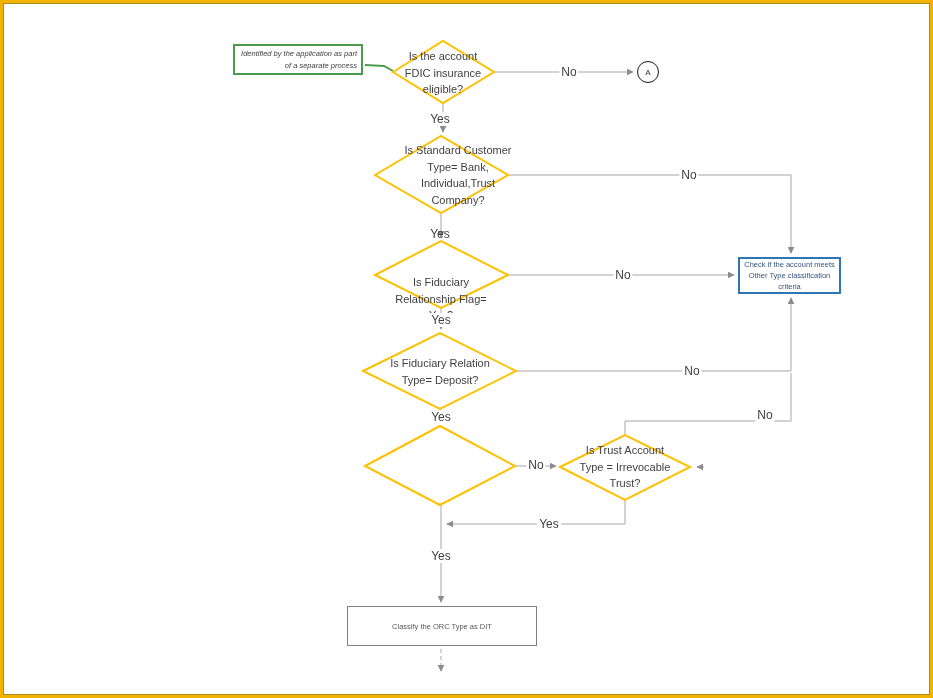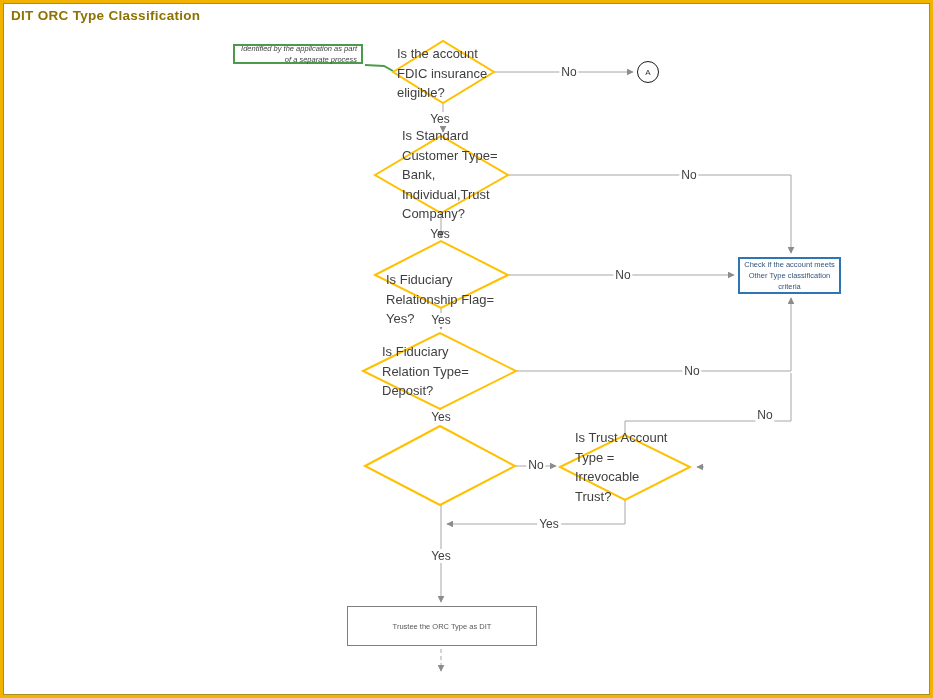--- a/index.html
+++ b/index.html
@@ -15,26 +15,26 @@
   }
   .title{
     position:absolute;left:8px;top:5px;
     font-size:13.5px;font-weight:bold;color:#8E7100;
     letter-spacing:.3px;
   }
   svg.canvas{position:absolute;left:0;top:0;}
   .node-text{
     position:absolute;
     transform:translate(-50%,-50%);
-    font-size:13px;line-height:1.5;
-    color:#3F3F3F;
+    font-size:11px;line-height:1.5;
+    color:#3F3F3F;text-align:center;
   }
   .annotation{
     position:absolute;left:230px;top:41px;
-    width:130px;height:20px;
+    width:130px;height:31px;
     box-sizing:border-box;
     border:2px solid #4C9B4C;background:#fff;
     display:flex;align-items:center;justify-content:flex-end;
   }
   .annotation .ann-text{
     font-size:7.5px;font-style:italic;color:#404040;
     text-align:right;line-height:1.5;padding:0 4px;
   }
   .proc-blue{
     position:absolute;left:735px;top:254px;width:103px;height:37px;
@@ -63,21 +63,20 @@
     font-size:12px;color:#404040;background:#fff;padding:0 2px;
     white-space:nowrap;
   }
   .elabel.see-through{background:transparent;padding:0;}
 </style>
 </head>
 <body>
 
 <div class="page">
 
-  <div class="title">DIT ORC Type Classification</div>
 
   <svg class="canvas" width="933" height="698" viewBox="0 0 933 698">
     <defs>
       <marker id="arr" viewBox="0 0 10 10" refX="9" refY="5" markerWidth="7" markerHeight="7" orient="auto-start-reverse">
         <path d="M0,0 L10,5 L0,10 z" fill="#8C8C8C"></path>
       </marker>
     </defs>
 
     <g stroke="#A6A6A6" stroke-width="1" fill="none">
       <path d="M492,69 H630" marker-end="url(#arr)"></path>
@@ -115,21 +114,21 @@
   <div class="node-text" style="left:440px;top:70px;width:92px;">Is the account FDIC insurance eligible?</div>
   <div class="node-text" style="left:438px;top:172px;width:112px;margin-left:17px;">Is Standard Customer Type= Bank, Individual,Trust Company?</div>
   <div class="node-text" style="left:438px;top:272px;width:110px;margin-top:24px;">Is Fiduciary Relationship Flag= Yes?</div>
   <div class="node-text" style="left:437px;top:368px;width:116px;">Is Fiduciary Relation Type= Deposit?</div>
   <div class="node-text" style="left:622px;top:464px;width:100px;">Is Trust Account Type = Irrevocable Trust?</div>
 
   <div class="proc-blue">
     <div class="node-inner">Check if the account meets Other Type classification criteria</div>
   </div>
   <div class="proc-gray">
-    <div class="node-inner">Trustee the ORC Type as DIT</div>
+    <div class="node-inner">Classify the ORC Type as DIT</div>
   </div>
 
   <div class="circle-a">
     <span>A</span>
   </div>
 
   <div class="elabel" style="left:566px;top:69px;">No</div>
   <div class="elabel" style="left:437px;top:116px;">Yes</div>
   <div class="elabel" style="left:686px;top:172px;">No</div>
   <div class="elabel see-through" style="left:437px;top:231px;">Yes</div>

